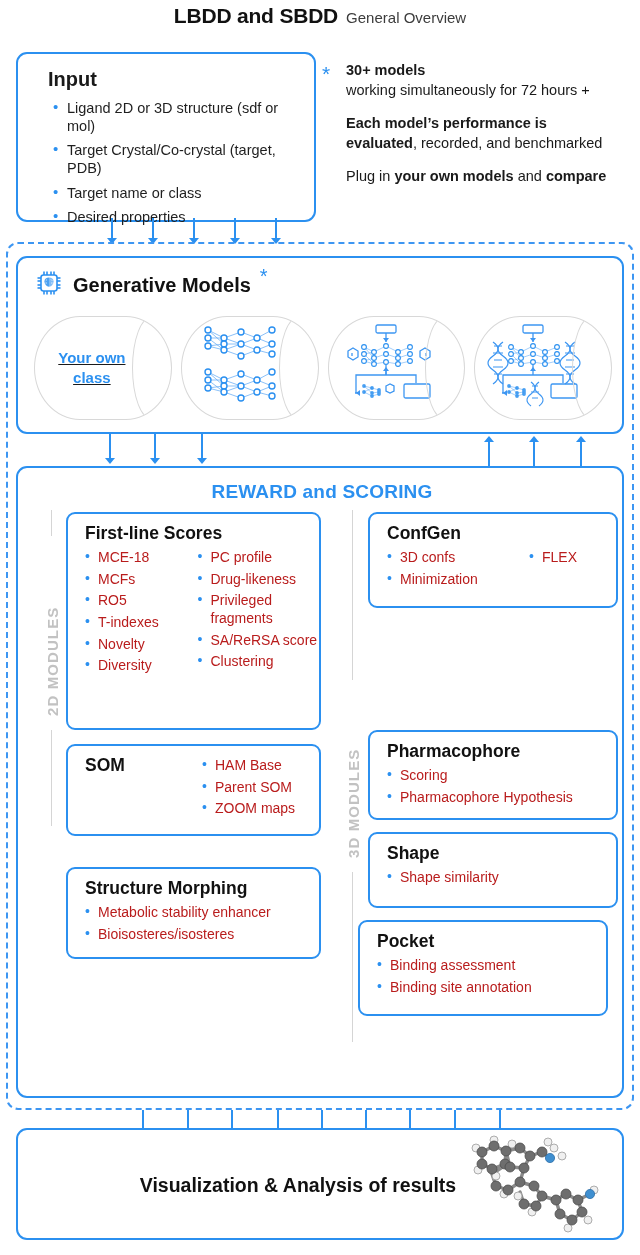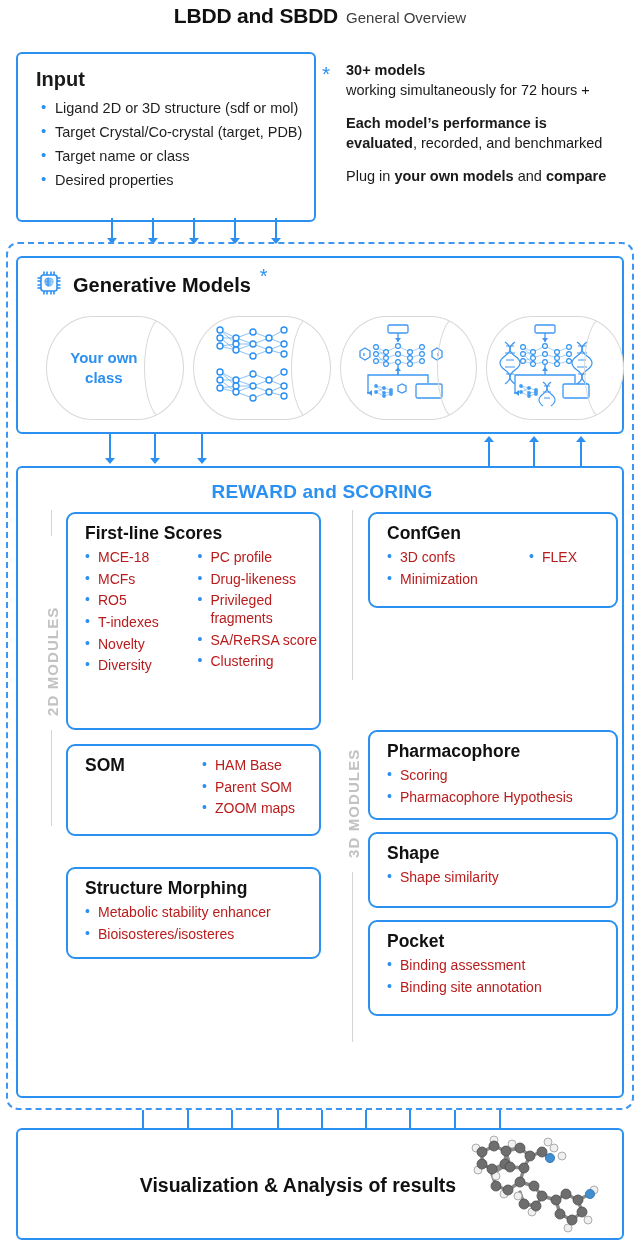--- a/index.html
+++ b/index.html
@@ -16,22 +16,23 @@
 
   
   .hdr { position:absolute; left:0; top:4px; width:640px; text-align:center; }
   .hdr .t1 { font-size:21px; font-weight:bold; letter-spacing:-0.2px; color:#111; }
   .hdr .t2 { font-size:15px; font-weight:normal; color:#3c3c3c; margin-left:8px; }
 
   
   .bluebox {
     position:absolute;
     border:2px solid #2b90f0;
-    border-radius:6px;
+    border-radius:11px;
     background:#fff;
+    padding-left:12px;
   }
 
   
   #input-box { left:16px; top:52px; width:300px; height:170px; }
   #input-box .title { font-size:20px; font-weight:bold; margin:14px 0 8px 18px; }
   .blist { margin:4px; padding:0; list-style:none; }
   .blist li {
     position:relative; padding-left:15px; margin:0 0 6px 18px;
     font-size:14.5px; line-height:1.25; color:#1f1f1f;
   }
@@ -50,21 +51,21 @@
   #dashed {
     position:absolute; left:6px; top:242px; width:628px; height:868px;
     border:2px dashed #3d96f2; border-radius:12px; background:transparent;
   }
 
   
   #gen-box { left:16px; top:256px; width:608px; height:178px; }
   #gen-head { position:absolute; left:18px; top:12px; display:flex; align-items:center; }
   #gen-head .gm-title { font-size:20px; font-weight:bold; margin-left:11px; color:#111; }
   #gen-head .gm-star { color:#2b90f0; font-size:20px; margin-left:9px; line-height:1; align-self:flex-start; margin-top:-4px;}
-  .cylrow { position:absolute; left:28px; top:58px; width:578px; height:104px; display:flex; gap:9px; }
+  .cylrow { position:absolute; left:16px; top:58px; width:578px; height:104px; display:flex; gap:9px;text-decoration:underline; }
   .cyl {
     position:relative; flex:1 1 0; height:104px;
     border:1.5px solid #d8d8d8; border-radius:46px/52px; background:#fff;
     display:flex; align-items:center; justify-content:center;
     overflow:hidden;
   }
   .cyl .cap {
     position:absolute; right:-1px; top:-1px; width:40px; height:104px;
     border:1.5px solid #d8d8d8; border-radius:50%; background:transparent;
   }
@@ -476,21 +477,21 @@
       </ul>
     </div>
 
     <div class="modbox" style="left:350px; top:364px; width:250px; height:76px;">
       <div class="mt">Shape</div>
       <ul>
         <li>Shape similarity</li>
       </ul>
     </div>
 
-    <div class="modbox" style="left:350px; top:452px; width:250px; height:96px;">
+    <div class="modbox" style="left:340px; top:452px; width:250px; height:96px;">
       <div class="mt">Pocket</div>
       <ul>
         <li>Binding assessment</li>
         <li>Binding site annotation</li>
       </ul>
     </div>
   </div>
 
   <div class="arrows" style="left:0;top:1110px;">
     <svg class="arr" width="640" height="26" viewBox="0 0 640 26">

